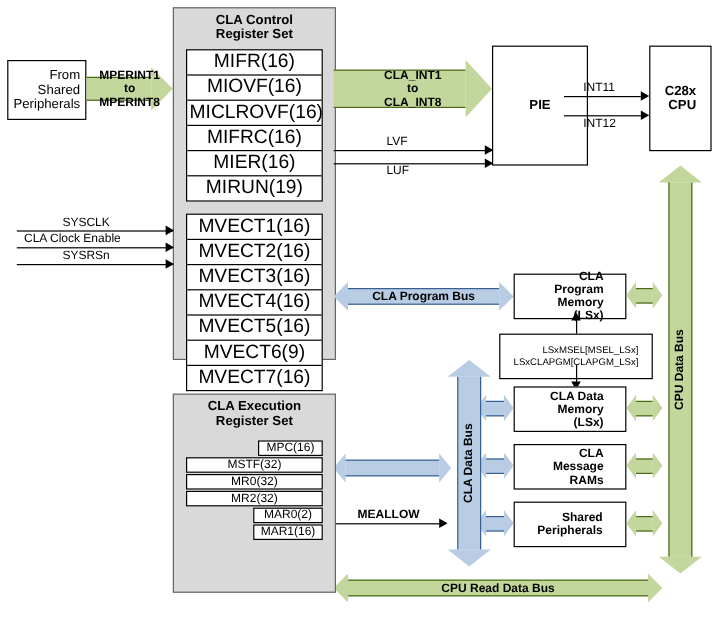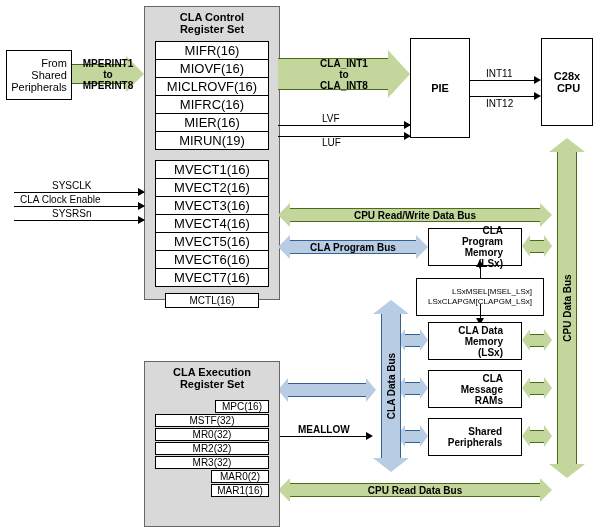--- a/index.html
+++ b/index.html
@@ -1,21 +1,21 @@
 <!DOCTYPE html>
 <html><head>
 <meta charset="utf-8">
 <style>
   html,body{margin:0;padding:0;font-family:Arial,Helvetica,sans-serif;font-size:11px;color:#000;background:#fff}
   .canvas{position:relative;width:600px;height:527px;background:#fff}
   .box{position:absolute;border:1px solid #000;background:#fff;display:flex;align-items:center;justify-content:center;text-align:right;padding:18px;box-sizing:border-box}
   .panel{position:absolute;border:1px solid #666;background:#d9d9d9}
   .panel-title{font-weight:bold;text-align:center;padding:4px 4px}
   .reg-group{background:#fff;border:1px solid #000;margin:2px 10px;}
-  .reg{border-bottom:1px solid #000;text-align:center;padding:1px 2px;font-size:13px}
+  .reg{border-bottom:1px solid #000;text-align:center;padding:1px 2px;font-size:16px}
   .reg:last-child{border-bottom:none}
   .reg-single{background:#fff;border:1px solid #000;margin:6px 20px;text-align:center;padding:1px 12px;font-size:10px}
   
   .h-arrow{position:absolute;display:flex;align-items:center}
   .h-arrow .shaft{height:18px;flex:1}
   .h-arrow .head-r{width:0;height:0;border-top:18px solid transparent;border-bottom:18px solid transparent;border-left:18px solid}
   .h-arrow .head-l{width:0;height:0;border-top:18px solid transparent;border-bottom:18px solid transparent;border-right:18px solid}
   .h-arrow.green .shaft{background:#c3d69b;border-top:1px solid #4a6b1a;border-bottom:1px solid #4a6b1a}
   .h-arrow.green .head-r{border-left-color:#c3d69b}
   .h-arrow.green .head-l{border-right-color:#c3d69b}
@@ -75,35 +75,35 @@
     <div class="reg">MIFRC(16)</div>
     <div class="reg">MIER(16)</div>
     <div class="reg">MIRUN(19)</div>
   </div>
   <div class="reg-group" style="margin-top:10px">
     <div class="reg">MVECT1(16)</div>
     <div class="reg">MVECT2(16)</div>
     <div class="reg">MVECT3(16)</div>
     <div class="reg">MVECT4(16)</div>
     <div class="reg">MVECT5(16)</div>
-    <div class="reg">MVECT6(16)</div>
+    <div class="reg">MVECT6(9)</div>
     <div class="reg">MVECT7(16)</div>
   </div>
   <div class="reg-single">MCTL(16)</div>
 </div>
 
 <div class="h-arrow green" style="left:278px;top:50px;width:132px;height:48px">
   <div class="shaft" style="height:30px"></div>
   <div class="head-r" style="border-top-width:24px;border-bottom-width:24px;border-left-width:22px"></div>
   <div class="label" style="white-space:pre-line">CLA_INT1
 to
 CLA_INT8</div>
 </div>
 
-<div class="box" style="left:410px;top:38px;width:60px;height:100px;font-weight:bold">PIE</div>
+<div class="box" style="left:410px;top:38px;width:80px;height:100px;font-weight:bold">PIE</div>
 
 <div class="line h" style="left:470px;top:80px;width:64px"></div>
 <div class="tri-r" style="left:534px;top:76px"></div>
 <div class="txt" style="left:486px;top:68px">INT11</div>
 <div class="line h" style="left:470px;top:96px;width:64px"></div>
 <div class="tri-r" style="left:534px;top:92px"></div>
 <div class="txt" style="left:486px;top:98px">INT12</div>
 
 <div class="box" style="left:541px;top:38px;width:52px;height:88px;white-space:pre-line;font-weight:bold">C28x
 CPU</div>
@@ -118,26 +118,20 @@
 <div class="line h" style="left:14px;top:192px;width:130px"></div>
 <div class="tri-r" style="left:138px;top:188px"></div>
 <div class="txt" style="left:52px;top:180px">SYSCLK</div>
 <div class="line h" style="left:14px;top:206px;width:130px"></div>
 <div class="tri-r" style="left:138px;top:202px"></div>
 <div class="txt" style="left:20px;top:194px">CLA Clock Enable</div>
 <div class="line h" style="left:14px;top:220px;width:130px"></div>
 <div class="tri-r" style="left:138px;top:216px"></div>
 <div class="txt" style="left:52px;top:208px">SYSRSn</div>
 
-<div class="h-arrow green thin" style="left:278px;top:203px;width:274px;height:24px">
-  <div class="head-l"></div>
-      <div class="shaft"></div>
-      <div class="head-r"></div>
-  <div class="label">CPU Read/Write Data Bus</div>
-</div>
 
 <div class="h-arrow blue thin" style="left:278px;top:235px;width:150px;height:24px">
   <div class="head-l"></div>
       <div class="shaft"></div>
       <div class="head-r"></div>
   <div class="label">CLA Program Bus</div>
 </div>
 
 <div class="box" style="left:428px;top:228px;width:94px;height:36px;white-space:pre-line;font-size:10px;font-weight:bold">CLA Program
 Memory (LSx)</div>
@@ -219,40 +213,37 @@
   <div class="label">CPU Data Bus</div>
 </div>
 
 <div class="h-arrow green thin" style="left:278px;top:478px;width:274px;height:24px">
   <div class="head-l"></div>
       <div class="shaft"></div>
       <div class="head-r"></div>
   <div class="label">CPU Read Data Bus</div>
 </div>
 
-<div class="panel exec-panel" style="left:144px;top:361px;width:134px;height:164px">
+<div class="panel exec-panel" style="left:144px;top:328px;width:134px;height:164px">
   <div class="panel-title" style="white-space:pre-line">CLA Execution
 Register Set</div>
   <div style="height:6px"></div>
   <div class="reg-row">
     <div class="cell" style="right:0;width:54px">MPC(16)</div>
   </div>
   <div class="reg-row">
     <div class="cell" style="left:0;right:0">MSTF(32)</div>
   </div>
   <div class="reg-row">
     <div class="cell" style="left:0;right:0">MR0(32)</div>
   </div>
   <div class="reg-row">
     <div class="cell" style="left:0;right:0">MR2(32)</div>
   </div>
   <div class="reg-row">
-    <div class="cell" style="left:0;right:0">MR3(32)</div>
-  </div>
-  <div class="reg-row">
     <div class="cell" style="right:0;width:58px">MAR0(2)</div>
   </div>
   <div class="reg-row">
     <div class="cell" style="right:0;width:58px">MAR1(16)</div>
   </div>
 </div>
 
 </div>
 
 </body></html>

